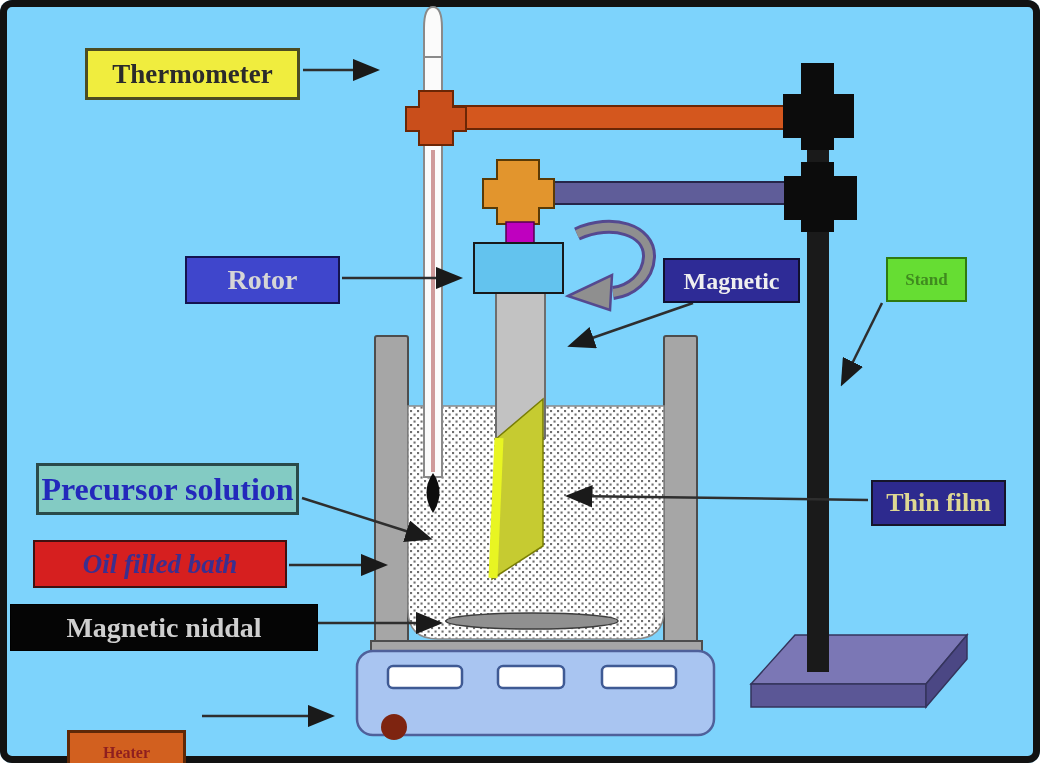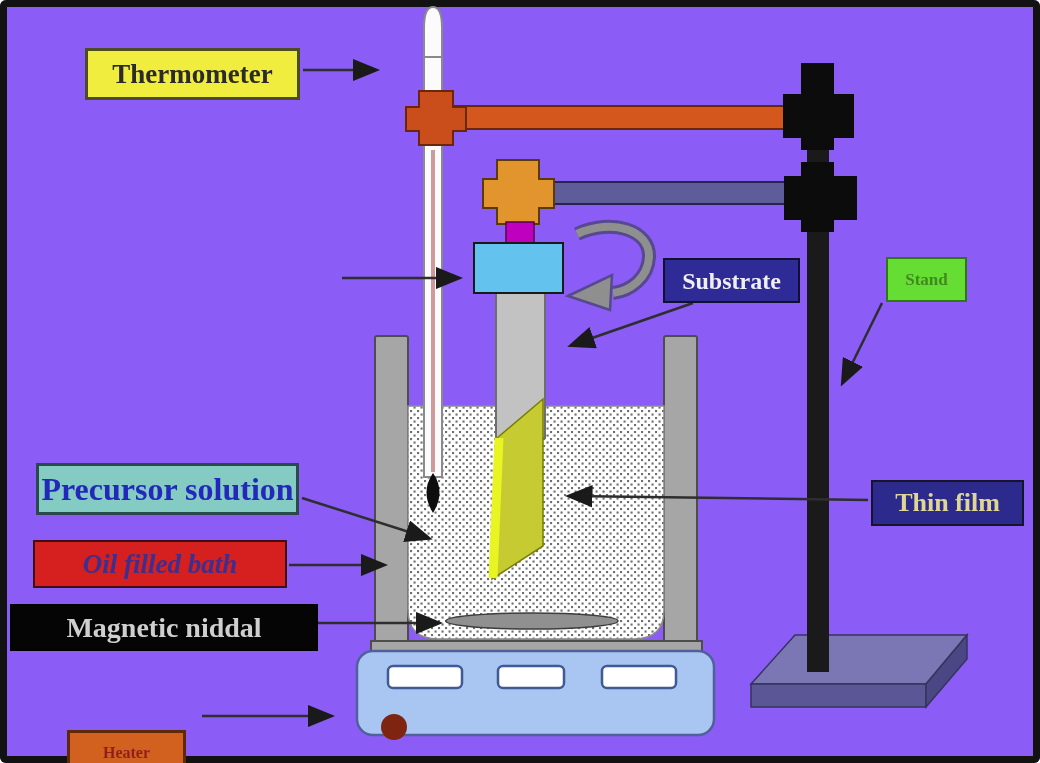--- a/index.html
+++ b/index.html
@@ -1,34 +1,34 @@
 <!DOCTYPE html>
 <html><head>
 <meta charset="utf-8">
 <style>
   html,body{margin:0;padding:0;background:#ffffff;}
   .canvas{
-    position:relative;width:1040px;height:763px;background:#8b5cf6;
-    box-shadow: inset 0 0 0 7px #121212;border-radius:6px;overflow:hidden;
+    position:relative;width:1040px;height:763px;background:#7dd3fc;
+    box-shadow: inset 0 0 0 7px #121212;border-radius:12px;overflow:hidden;
     font-family:"Liberation Serif", serif;
   }
   .apparatus{position:absolute;left:0;top:0;}
   .lbl{
     position:absolute;display:flex;align-items:center;justify-content:center;
     font-weight:bold;box-sizing:border-box;text-align:center;line-height:1;
   }
   .lbl-thermometer{left:85px;top:48px;width:215px;height:52px;background:#f0ed3e;border:3px solid #4c4c22;color:#2b2b2b;font-size:27px;}
   .lbl-rotor{left:185px;top:256px;width:155px;height:48px;background:#3f46cc;border:2px solid#141450;color:#d6d6d6;font-size:28px;}
   .lbl-substrate{left:663px;top:258px;width:137px;height:45px;background:#2e2b96;border:2px solid #101030;color:#efefef;font-size:24px;}
   .lbl-stand{left:886px;top:257px;width:81px;height:45px;background:#66dd33;border:2px solid #2f7a10;color:#3f8a1f;font-size:17px;text-align:center;}
   .lbl-precursor{left:36px;top:463px;width:263px;height:52px;background:#83cbc3;border:3px solid #2a4a4a;color:#2328bb;font-size:32px;}
   .lbl-oil{left:33px;top:540px;width:254px;height:48px;background:#d61f1f;border:2px solid #401010;color:#3b2f8f;font-size:27px;font-style:italic;}
   .lbl-magnetic{left:10px;top:604px;width:308px;height:47px;background:#050505;border:1px solid #000;color:#cfcfcf;font-size:28px;}
   .lbl-heater{left:67px;top:687px;width:119px;height:46px;background:#d2601f;border:3px solid #5f2807;color:#8f1f1f;font-size:16px;margin-top:43px;}
-  .lbl-thinfilm{left:871px;top:480px;width:153px;height:46px;background:#2d2a8e;border:2px solid #15152a;color:#ded793;font-size:26px;}
+  .lbl-thinfilm{left:871px;top:480px;width:135px;height:46px;background:#2d2a8e;border:2px solid #15152a;color:#ded793;font-size:26px;}
 </style>
 </head>
 <body>
 
 <div class="canvas">
 
   <svg class="apparatus" width="1040" height="763" viewBox="0 0 1040 763">
     <defs>
       <pattern id="dots" width="7" height="7" patternUnits="userSpaceOnUse">
         <rect width="7" height="7" fill="#ffffff"></rect>
@@ -103,21 +103,22 @@
       <line x1="882" y1="303" x2="843" y2="382" marker-end="url(#ah)"></line>
       <line x1="302" y1="498" x2="428" y2="538" marker-end="url(#ah)"></line>
       <line x1="289" y1="565" x2="383" y2="565" marker-end="url(#ah)"></line>
       <line x1="289" y1="623" x2="438" y2="623" marker-end="url(#ah)"></line>
       <line x1="202" y1="716" x2="330" y2="716" marker-end="url(#ah)"></line>
       <line x1="868" y1="500" x2="570" y2="496" marker-end="url(#ah)"></line>
     </g>
   </svg>
 
   <div class="lbl lbl-thermometer">Thermometer</div>
-  <div class="lbl lbl-substrate">Substrate</div>
+  <div class="lbl lbl-rotor">Rotor</div>
+  <div class="lbl lbl-substrate">Magnetic</div>
   <div class="lbl lbl-stand">Stand</div>
   <div class="lbl lbl-precursor">Precursor solution</div>
   <div class="lbl lbl-oil">Oil filled bath</div>
   <div class="lbl lbl-magnetic">Magnetic niddal</div>
   <div class="lbl lbl-heater">Heater</div>
   <div class="lbl lbl-thinfilm">Thin film</div>
 
 </div>
 
 </body></html>

